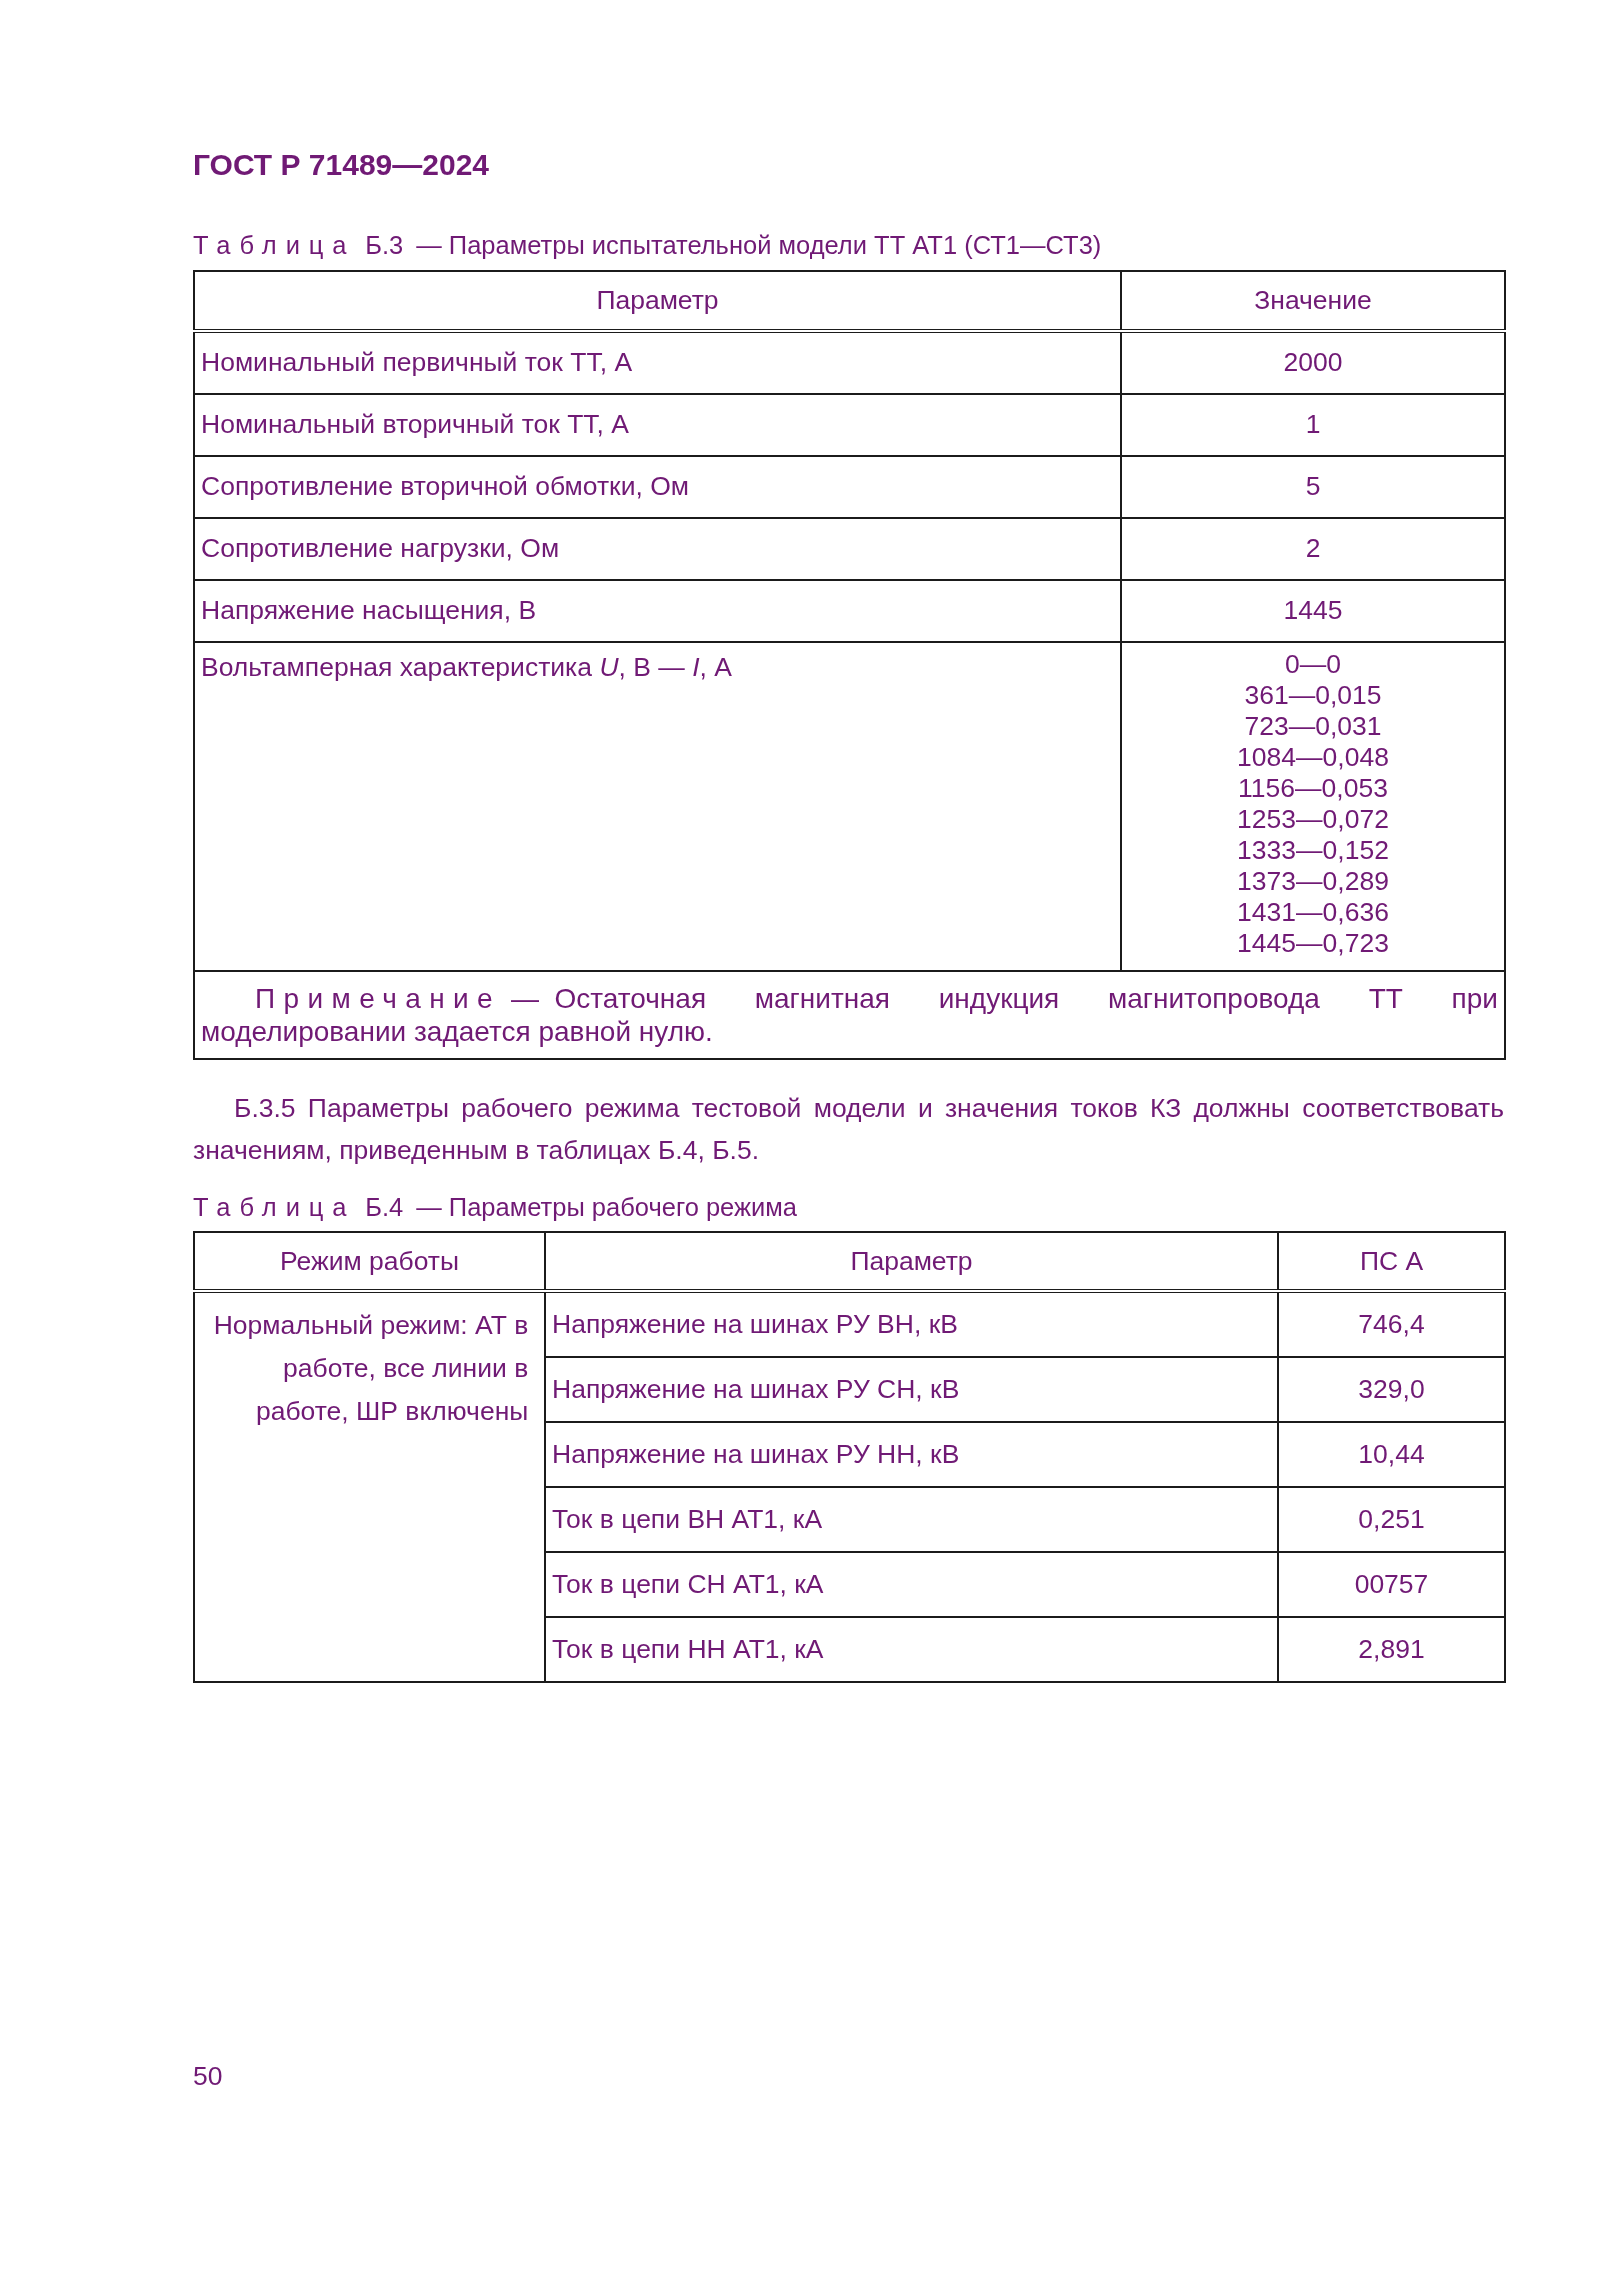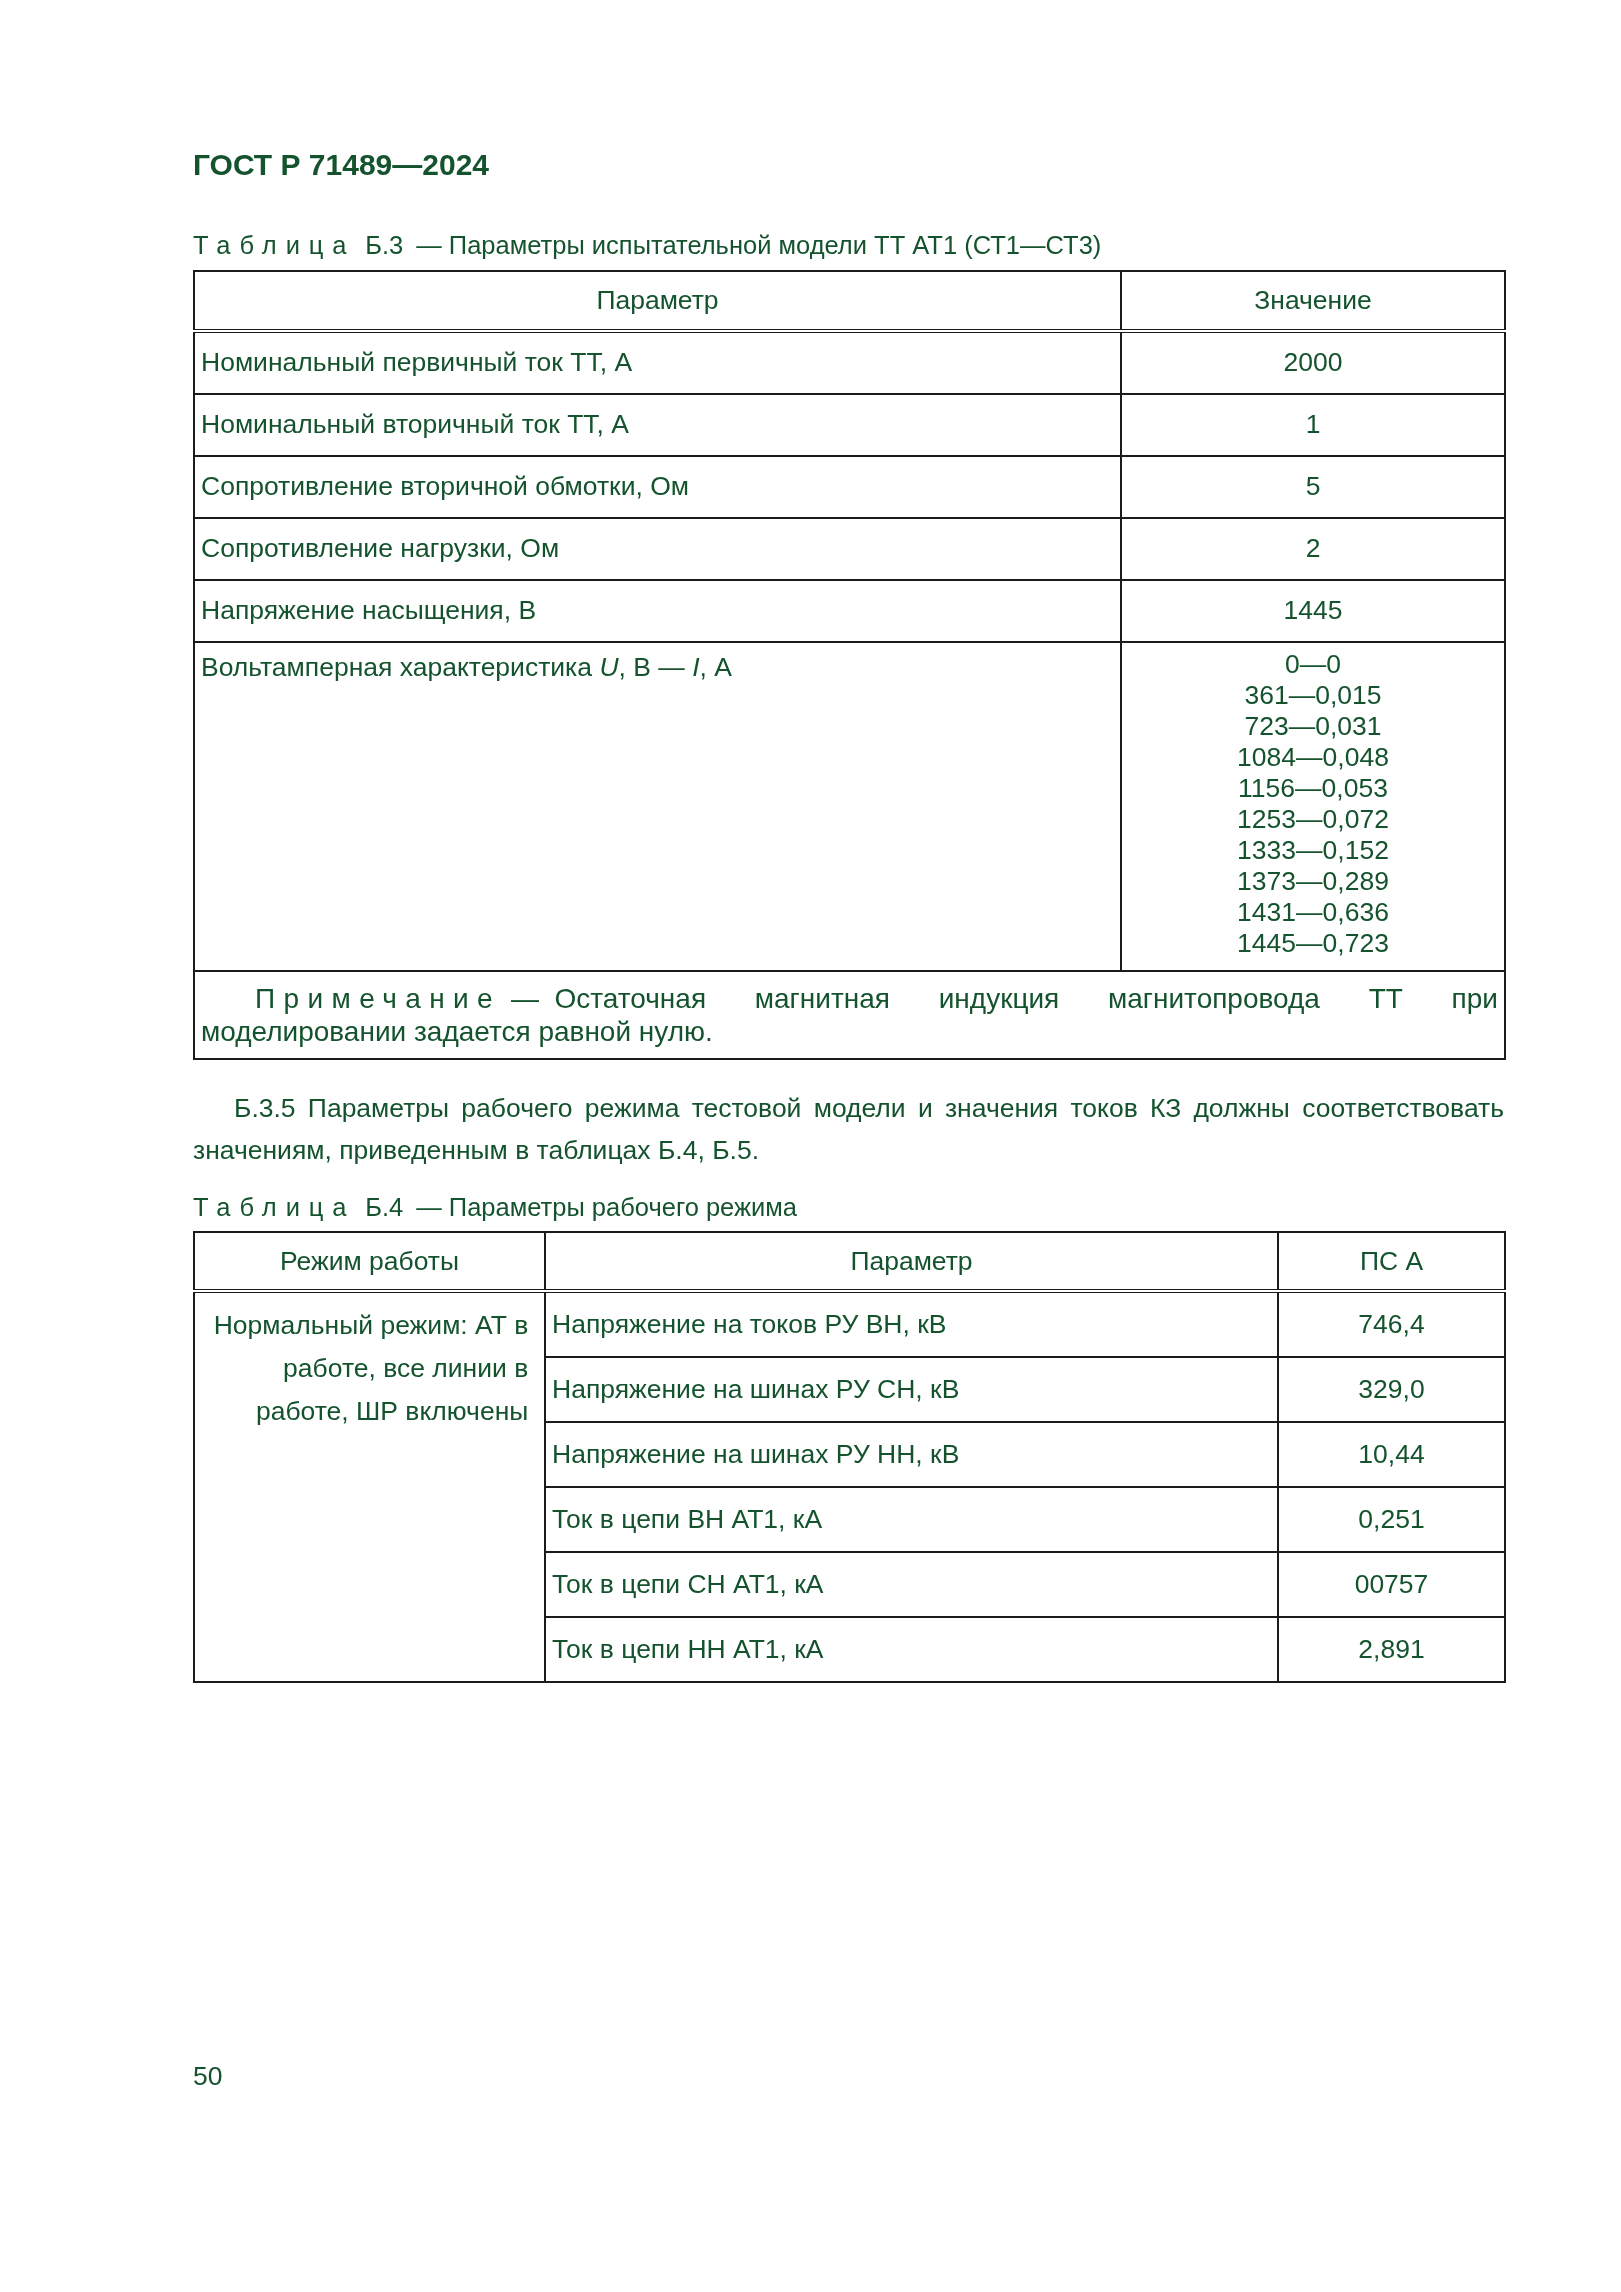--- a/index.html
+++ b/index.html
@@ -1,20 +1,20 @@
 <!DOCTYPE html>
 <html><head>
 <meta charset="utf-8">
 <style>
   html, body { margin: 0; padding: 0; background: #e8e8e8; }
   .page {
     width: 1621px; height: 2293px;
     position: relative;
     background: #ffffff;
-    color: #14532d;
+    color: #701a75;
     font-family: "Liberation Sans", sans-serif;
     font-size: 26.5px;
     overflow: hidden;
   }
   .content { position: absolute; left: 193px; top: 0; width: 1311px; }
 
   .doc-header {
     margin-top: 147px;
     font-weight: bold;
     font-size: 30px;
@@ -190,21 +190,21 @@
       <thead>
         <tr>
           <th>Режим работы</th>
           <th>Параметр</th>
           <th>ПС А</th>
         </tr>
       </thead>
       <tbody>
         <tr class="body-row">
           <td class="mode-cell" rowspan="6">Нормальный режим: АТ в работе, все линии в работе, ШР включены</td>
-          <td class="param-cell">Напряжение на токов РУ ВН, кВ</td>
+          <td class="param-cell">Напряжение на шинах РУ ВН, кВ</td>
           <td class="value-cell">746,4</td>
         </tr>
         <tr class="body-row">
           <td class="param-cell">Напряжение на шинах РУ СН, кВ</td>
           <td class="value-cell">329,0</td>
         </tr>
         <tr class="body-row">
           <td class="param-cell">Напряжение на шинах РУ НН, кВ</td>
           <td class="value-cell">10,44</td>
         </tr>

